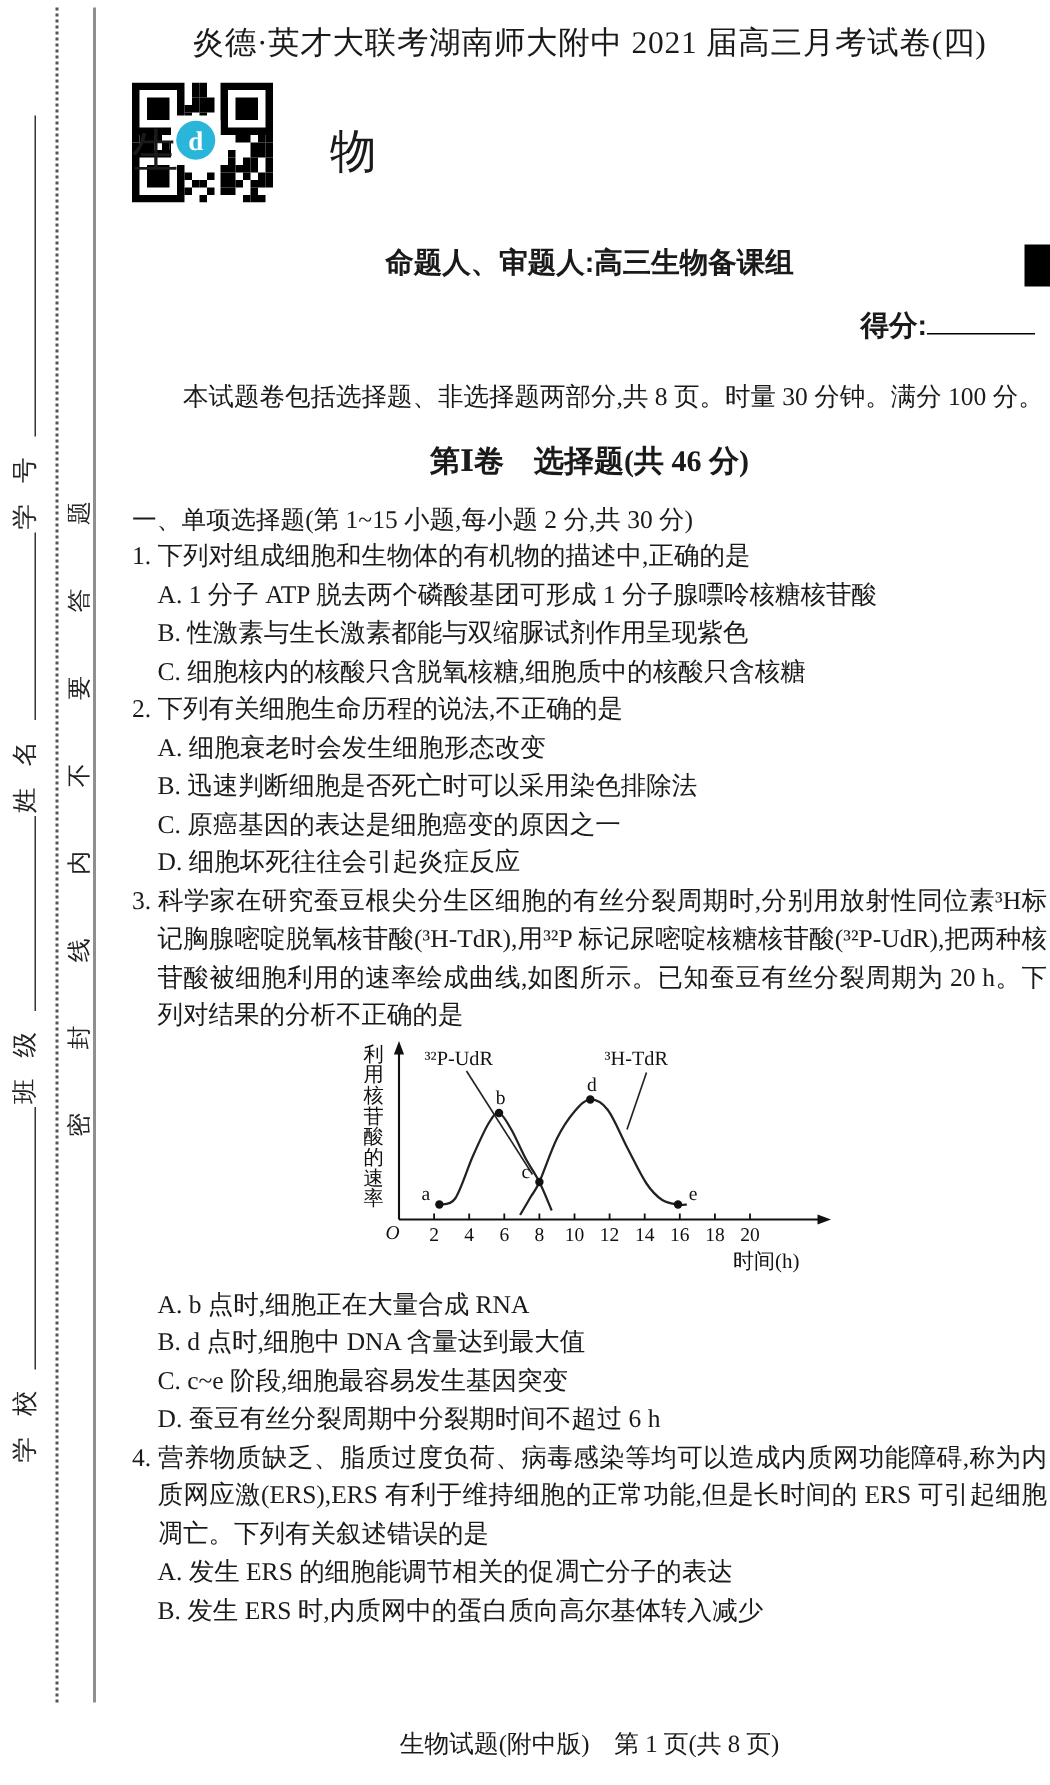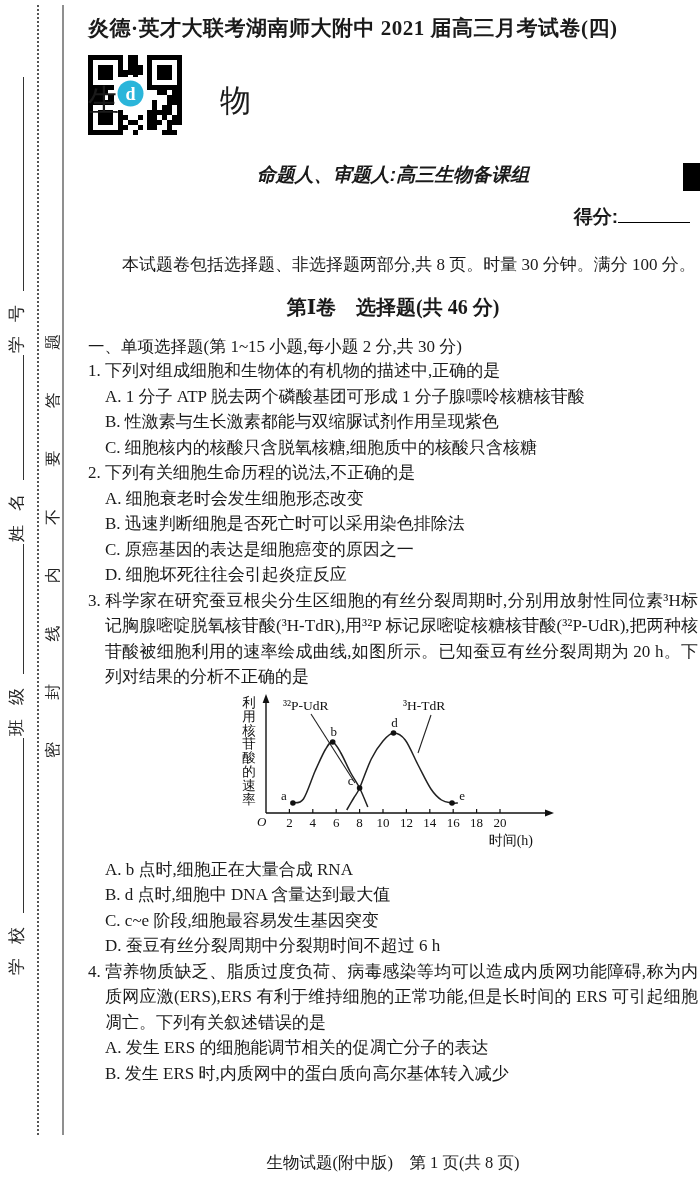--- a/index.html
+++ b/index.html
@@ -24,27 +24,27 @@
   .v-outer .uline.grow{flex:1 1 auto;}
   .v-seal{
     position:absolute;left:43px;top:758px;width:424px;
     transform:rotate(-90deg);transform-origin:0 0;
     display:flex;justify-content:space-between;
     font-size:16px;color:#222;
   }
   
   .content{position:absolute;left:88px;top:0;width:610px;}
   .header-title{
-    margin-top:14px;text-align:left;font-weight:bold;
+    margin-top:14px;text-align:center;font-weight:normal;
     font-size:21px;letter-spacing:0.5px;white-space:nowrap;
   }
   .qr{position:absolute;left:88px;top:55px;width:94px;height:80px;}
   .subject-title{margin-top:38px;text-align:left;font-size:31px;font-weight:normal;letter-spacing:2px;}
   .setter-line{margin-top:40px;text-align:center;font-size:19px;font-weight:bold;
-    font-family:"Liberation Sans","DejaVu Sans",sans-serif;font-style:italic;}
+    font-family:"Liberation Sans","DejaVu Sans",sans-serif;}
   .score-line{margin-top:16px;text-align:right;padding-right:8px;font-size:19px;font-weight:bold;
     font-family:"Liberation Sans","DejaVu Sans",sans-serif;}
   .score-line .score-blank{display:inline-block;width:72px;border-bottom:1.5px solid #000;height:14px;}
   .intro{margin-top:22px;font-size:17px;line-height:26px;text-indent:2em;text-align:justify;}
   .section1{margin-top:16px;text-align:center;font-size:20px;font-weight:bold;}
   .part1{margin-top:14px;font-size:17px;}
   .part1 .p1b{font-weight:normal;font-family:"Liberation Sans","DejaVu Sans",sans-serif;font-size:16.5px;}
   #questions{font-size:17px;line-height:25.5px;}
   .question{padding-left:17px;}
   .q-stem{text-indent:-17px;text-align:justify;}

